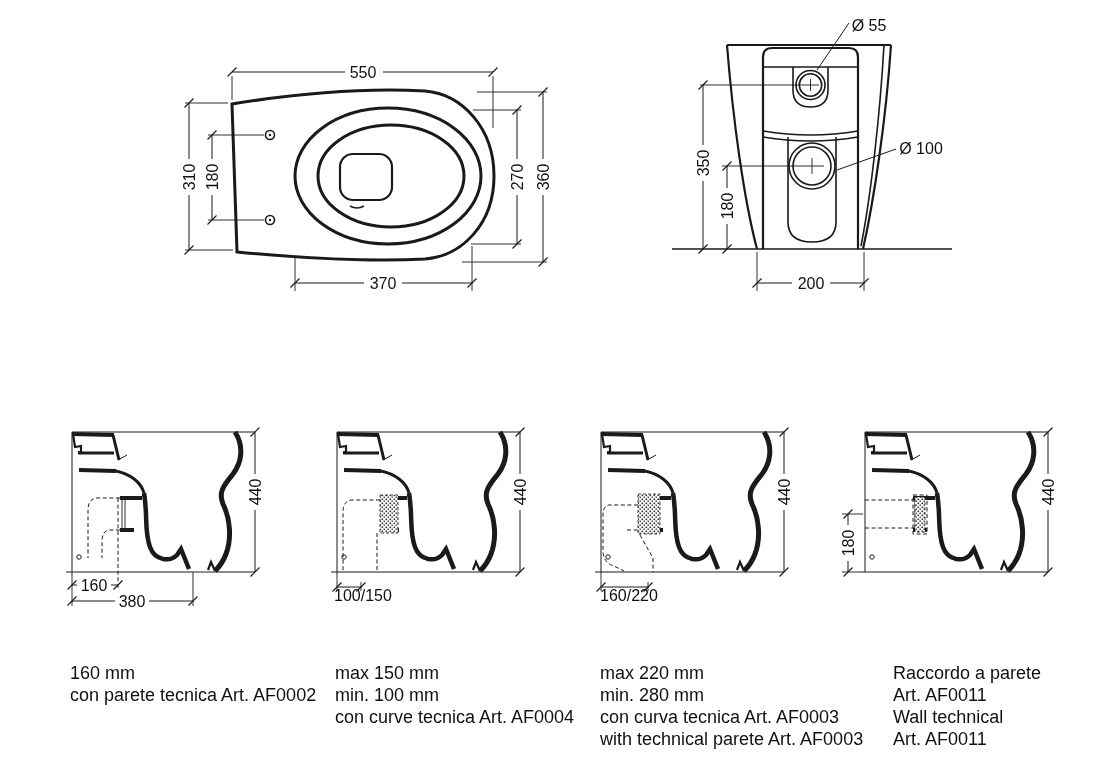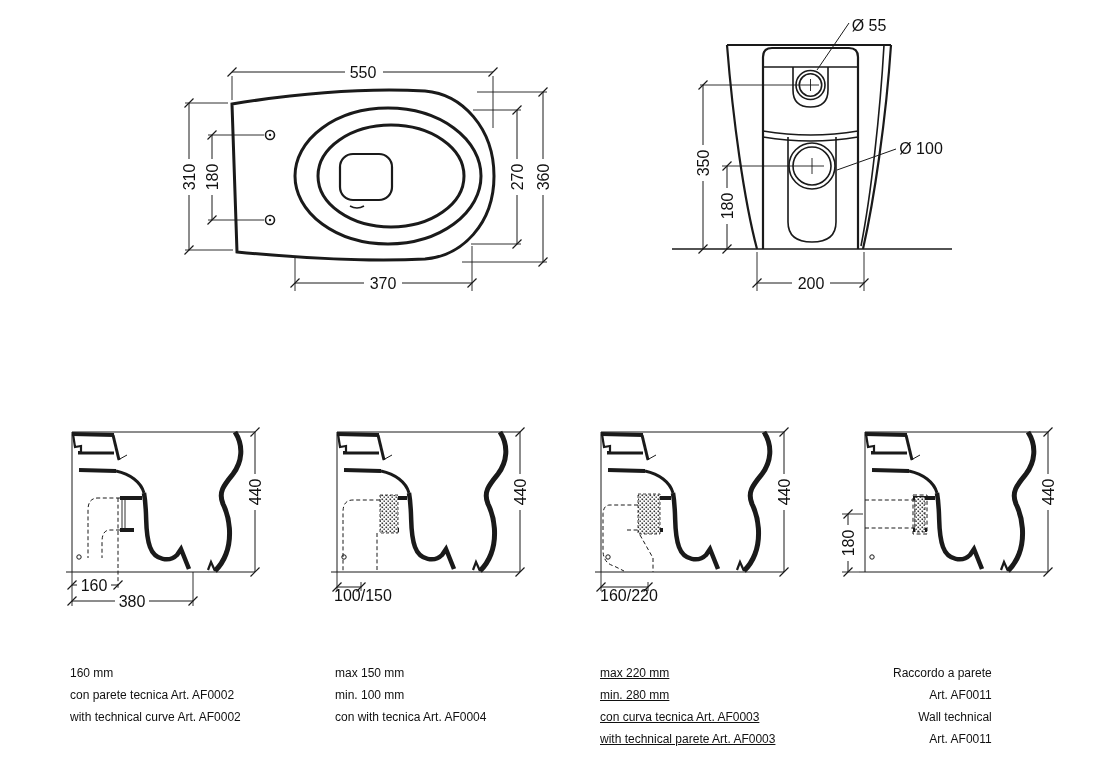--- a/index.html
+++ b/index.html
@@ -12,21 +12,21 @@
   svg .w15{stroke-width:1.6;}
   svg .w2{stroke-width:2.2;}
   svg .w3{stroke-width:3;}
   svg .w4{stroke-width:4;}
   svg .w45{stroke-width:4.5;}
   svg .w5{stroke-width:5;}
   svg .dash{stroke-dasharray:4 2.6;stroke-width:1;}
   svg .tk{stroke:#1a1a1a;stroke-width:1.2;fill:none;}
   svg .wb{fill:#ffffff;stroke:none;}
   svg text{font-family:"Liberation Sans",sans-serif;font-size:16px;fill:#111;}
-  .caption{position:absolute;color:#111;font-size:12px;line-height:22px;white-space:nowrap;}
+  .caption{position:absolute;color:#111;font-size:18px;line-height:22px;white-space:nowrap;}
 </style>
 </head>
 <body>
 
 <div id="stage">
 <svg width="1111" height="771" viewBox="0 0 1111 771">
 
   <defs>
     <pattern id="hatch" width="4" height="4" patternUnits="userSpaceOnUse">
       <rect width="4" height="4" fill="#fff"></rect>
@@ -209,32 +209,31 @@
     <rect class="wb" x="-25" y="95" width="16" height="36"></rect>
     <text x="-17" y="113" dy="0.35em" text-anchor="middle" transform="rotate(-90 -17 113)">180</text>
     <rect class="wb" x="175" y="44" width="16" height="36"></rect>
     <text x="183" y="62" dy="0.35em" text-anchor="middle" transform="rotate(-90 183 62)">440</text>
   </g>
 </svg>
 
   <div class="caption" style="left:70px;top:662px;">
     <div>160 mm</div>
     <div>con parete tecnica Art. AF0002</div>
-    <div>with technical curve Art. AF0002</div>
   </div>
   <div class="caption" style="left:335px;top:662px;">
     <div>max 150 mm</div>
     <div>min. 100 mm</div>
-    <div>con with tecnica Art. AF0004</div>
-  </div>
-  <div class="caption" style="left:600px;top:662px;text-decoration:underline;">
+    <div>con curve tecnica Art. AF0004</div>
+  </div>
+  <div class="caption" style="left:600px;top:662px;">
     <div>max 220 mm</div>
     <div>min. 280 mm</div>
     <div>con curva tecnica Art. AF0003</div>
     <div>with technical parete Art. AF0003</div>
   </div>
-  <div class="caption" style="left:893px;top:662px;text-align:right;">
+  <div class="caption" style="left:893px;top:662px;">
     <div>Raccordo a parete</div>
     <div>Art. AF0011</div>
     <div>Wall technical</div>
     <div>Art. AF0011</div>
   </div>
 </div>
 
 </body></html>

